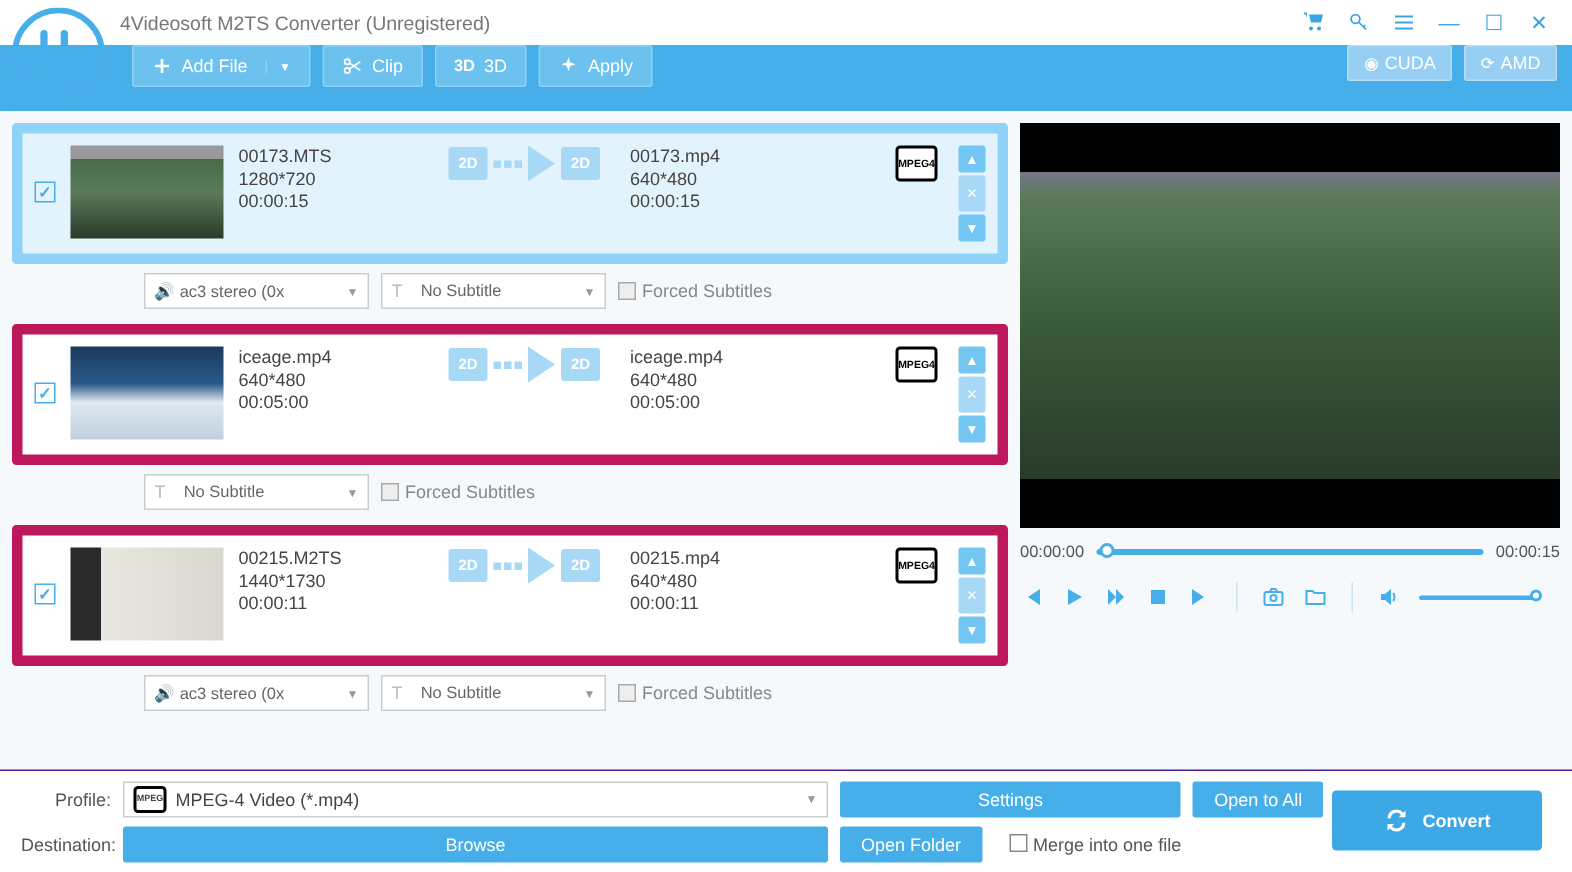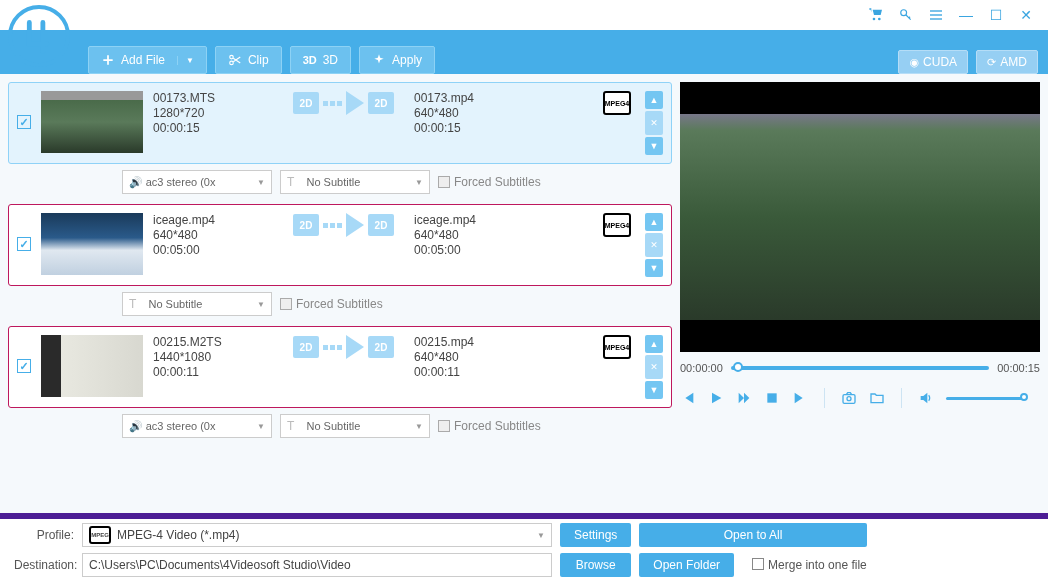--- a/index.html
+++ b/index.html
@@ -4,67 +4,67 @@
 <style>
 *{margin:0;padding:0;box-sizing:border-box;font-family:'Segoe UI',Tahoma,sans-serif;font-size:12px}
 body{background:#f5f9fc;width:1048px;height:581px;overflow:hidden}
 .titlebar{height:30px;background:#fff;display:flex;align-items:center;padding:0 10px}
 .titlebar .logo-spacer{width:70px}
 .titlebar .title{color:#777;font-size:13px}
 .titlebar .spacer{flex:1}
 .titlebar .winbtn{width:24px;height:24px;display:flex;align-items:center;justify-content:center;color:#3aa5e0;font-size:14px;margin-left:6px;cursor:pointer}
 .logo{position:absolute;top:5px;left:8px;width:62px;height:62px;z-index:10}
 .logo svg{width:62px;height:62px}
-.toolbar{height:44px;background:#46aee8;display:flex;align-items:flex-end;padding-left:88px;padding-right:10px;gap:8px}
+.toolbar{height:44px;background:#46aee8;display:flex;align-items:flex-start;padding-left:88px;padding-right:10px;gap:8px}
 .tbtn{background:#6cc1ef;border:1px solid #8dd2f5;color:#fff;height:28px;padding:0 12px;display:flex;align-items:center;gap:6px;cursor:pointer;border-radius:2px}
 .tbtn.split::after{content:'▼';font-size:8px;margin-left:6px;border-left:1px solid #8dd2f5;padding-left:8px}
 .tbtn svg{width:14px;height:14px;fill:#fff}
 .gpubtn{background:#96cff3;border:1px solid #b5ddf7;color:#fff;height:24px;padding:0 10px;display:flex;align-items:center;gap:4px;font-size:11px;cursor:pointer;border-radius:2px}
 .main{display:flex;padding:8px;gap:8px;height:calc(100% - 30px - 44px - 68px)}
 .filelist{flex:1;display:flex;flex-direction:column;gap:10px;overflow:hidden}
-.item{background:#fff;border:1px solid #be185d;border-radius:3px;display:flex;align-items:flex-start;padding:8px;gap:10px;position:relative}
+.item{background:#fff;border:7px solid #be185d;border-radius:3px;display:flex;align-items:flex-start;padding:8px;gap:10px;position:relative}
 .item.selected{background:#e3f3fd;border-color:#8fd2f7}
 .chk{width:14px;height:14px;border:1px solid #46aee8;margin-top:24px;display:flex;align-items:center;justify-content:center}
 .chk.checked::after{content:'✓';color:#46aee8;font-size:11px;font-weight:bold}
 .thumb{width:102px;height:62px;background:#000;display:flex;align-items:center;justify-content:center;overflow:hidden}
 .thumb.t1{background:linear-gradient(180deg,#999 0%,#999 15%,#4a6b4a 15%,#5a7a5a 50%,#2a3a2a 100%)}
 .thumb.t2{background:linear-gradient(180deg,#1a3a5a 0%,#2a5a8a 40%,#e0e8f0 60%,#c0d0e0 100%)}
 .thumb.t3{background:linear-gradient(90deg,#2a2a2a 0%,#2a2a2a 20%,#e8e8e0 20%,#d8d8d0 100%)}
 .infoblock{display:flex;flex-direction:column;gap:1px;color:#444;font-size:11px;width:120px}
 .arrowzone{display:flex;align-items:center;gap:4px;margin:0 10px}
 .badge2d{width:26px;height:22px;background:#a7d9f7;color:#fff;display:flex;align-items:center;justify-content:center;font-weight:bold;font-size:10px;border-radius:2px}
 .arrowdots{display:flex;gap:2px;align-items:center}
 .arrowdots span{width:5px;height:5px;background:#a7d9f7}
 .bigarrow{width:0;height:0;border-top:12px solid transparent;border-bottom:12px solid transparent;border-left:18px solid #a7d9f7}
 .mpegicon{width:28px;height:24px;border:2px solid #000;border-radius:3px;display:flex;align-items:center;justify-content:center;font-size:7px;font-weight:bold;background:#fff;margin-left:auto;margin-right:4px}
 .updown{display:flex;flex-direction:column;gap:2px}
 .updown button{width:18px;height:18px;background:#74c6f2;border:none;color:#fff;font-size:9px;cursor:pointer;border-radius:2px}
 .updown .x{height:24px;background:#a7d9f7}
-.row2{display:flex;align-items:center;gap:8px;margin-top:6px;margin-left:114px}
+.row2{display:flex;align-items:center;gap:8px;margin-top:6px;margin-left:88px}
 .subsel{display:flex;align-items:center;border:1px solid #ccc;background:#fff;height:24px;padding:0 6px;gap:6px;color:#666;font-size:11px;position:relative;cursor:pointer}
 .subsel.w1{width:150px}
 .subsel.w2{width:150px}
 .subsel::after{content:'▼';position:absolute;right:6px;font-size:8px;color:#999}
 .forcechk{display:flex;align-items:center;gap:4px;color:#888;font-size:11px}
 .forcechk .box{width:12px;height:12px;border:1px solid #aaa;background:#eee}
 .itemwrap{display:flex;flex-direction:column}
 .preview{width:360px;display:flex;flex-direction:column}
 .preview-label{color:#555;font-size:12px;margin-bottom:4px}
 .preview-video{width:360px;height:270px;background:#000;display:flex;align-items:center;justify-content:center;overflow:hidden}
 .pv-img{width:100%;height:100%;background:linear-gradient(180deg,#000 0%,#000 12%,#778 12%,#5a7a5a 18%,#3a5a3a 50%,#2a3a2a 88%,#000 88%,#000 100%)}
 .timerow{display:flex;align-items:center;gap:8px;margin-top:10px}
 .time{color:#555;font-size:11px}
 .slider{flex:1;height:4px;background:#46aee8;position:relative;border-radius:2px}
 .slider .knob{width:10px;height:10px;background:#fff;border:2px solid #46aee8;border-radius:50%;position:absolute;top:-4px;left:2px}
 .controls{display:flex;align-items:center;gap:12px;margin-top:14px}
 .controls svg{width:16px;height:16px;fill:#46aee8;cursor:pointer}
 .controls .sep{width:1px;height:20px;background:#cde4f3;margin:0 4px}
 .volslider{flex:1;max-width:80px;height:3px;background:#46aee8;position:relative;border-radius:2px}
 .volslider .vk{width:8px;height:8px;background:#fff;border:2px solid #46aee8;border-radius:50%;position:absolute;top:-4px;right:-2px}
-.bottom{position:absolute;bottom:0;left:0;right:0;height:68px;background:#fff;border-top:6px solid #4c1d95;padding:10px 14px;display:flex;align-items:center}
+.bottom{position:absolute;bottom:0;left:0;right:0;height:68px;background:#fff;border-top:1px solid #4c1d95;padding:10px 14px;display:flex;align-items:center}
 .form{display:grid;grid-template-columns:60px 470px auto auto;gap:6px 8px;align-items:center}
 .form label{color:#555;text-align:right}
 .form .sel{border:1px solid #ccc;background:#fff;height:24px;display:flex;align-items:center;padding:0 6px;gap:6px;position:relative;color:#444;cursor:pointer}
 .form .sel::after{content:'▼';position:absolute;right:6px;font-size:8px;color:#999}
 .form input{border:1px solid #ccc;height:24px;padding:0 6px;color:#444;width:100%}
 .bbtn{background:#46aee8;color:#fff;border:none;height:24px;padding:0 14px;cursor:pointer;border-radius:2px}
 .merge{display:flex;align-items:flex-start;gap:4px;color:#555;font-size:11px;margin-left:10px}
 .merge .box{width:12px;height:12px;border:1px solid #888}
 .convert{position:absolute;right:20px;bottom:14px;width:140px;height:40px;background:#3da8e6;color:#fff;border:none;font-size:16px;font-weight:600;display:flex;align-items:center;justify-content:center;gap:8px;cursor:pointer;border-radius:3px}
 .convert svg{width:18px;height:18px;fill:#fff}
@@ -74,20 +74,21 @@
 
 <div class="logo">
 <svg viewBox="0 0 64 64">
       <circle cx="32" cy="32" r="30" fill="none" stroke="#46aee8" stroke-width="4"></circle>
       <path d="M22 18 L22 40 L40 40 M36 18 L36 48" stroke="#46aee8" stroke-width="5" fill="none" stroke-linecap="round"></path>
     </svg>
 </div>
 
 <div class="titlebar">
   <div class="logo-spacer"></div>
+  <div class="title">4Videosoft M2TS Converter (Unregistered)</div>
   <div class="spacer"></div>
   <div class="winbtn">
       <svg viewBox="0 0 24 24" width="16" height="16" fill="#3aa5e0">
         <path d="M7 4h14l-2 8H9L7 4zm2 12a2 2 0 100 4 2 2 0 000-4zm8 0a2 2 0 100 4 2 2 0 000-4zM5 2H2v2h2l1 4"></path>
       </svg>
     </div>
   <div class="winbtn">
       <svg viewBox="0 0 24 24" width="14" height="14" fill="#3aa5e0">
         <circle cx="8" cy="8" r="5" fill="none" stroke="#3aa5e0" stroke-width="2"></circle>
         <path d="M12 12l8 8m-3-3l2-2" stroke="#3aa5e0" stroke-width="2"></path>
@@ -215,21 +216,21 @@
             <span>Forced Subtitles</span>
           </div>
   </div>
       </div>
       <div class="itemwrap">
   <div class="item ">
     <div class="chk checked"></div>
     <div class="thumb t3"></div>
     <div class="infoblock">
       <span>00215.M2TS</span>
-            <span>1440*1080</span>
+            <span>1440*1730</span>
             <span>00:00:11</span>
     </div>
     <div class="arrowzone">
       <div class="badge2d">2D</div>
       <div class="arrowdots">
               <span></span>
               <span></span>
               <span></span>
             </div>
       <div class="bigarrow"></div>
@@ -309,23 +310,28 @@
 <div class="bottom">
   <div class="form">
     <label>Profile:</label>
     <div class="sel">
       <span class="mpegicon" style="margin:0;width:22px;height:18px;font-size:6px">MPEG</span>
       <span>MPEG-4 Video (*.mp4)</span>
     </div>
     <button class="bbtn">Settings</button>
     <button class="bbtn">Open to All</button>
     <label>Destination:</label>
-    <input type="text" value="C:\Users\PC\Documents\4Videosoft Studio\Video" style="">
     <button class="bbtn">Browse</button>
     <div style="display:flex;align-items:center;gap:8px">
       <button class="bbtn">Open Folder</button>
       <div class="merge">
           <div class="box"></div>
           <span>Merge into one file</span>
         </div>
     </div>
   </div>
+  <button class="convert">
+    <svg viewBox="0 0 24 24">
+        <path d="M4 10a8 8 0 0114-5l2-2v6h-6l2-2a5 5 0 00-9 3zm16 4a8 8 0 01-14 5l-2 2v-6h6l-2 2a5 5 0 009-3z"></path>
+      </svg>
+    <span>Convert</span>
+  </button>
 </div>
 
 </body></html>

